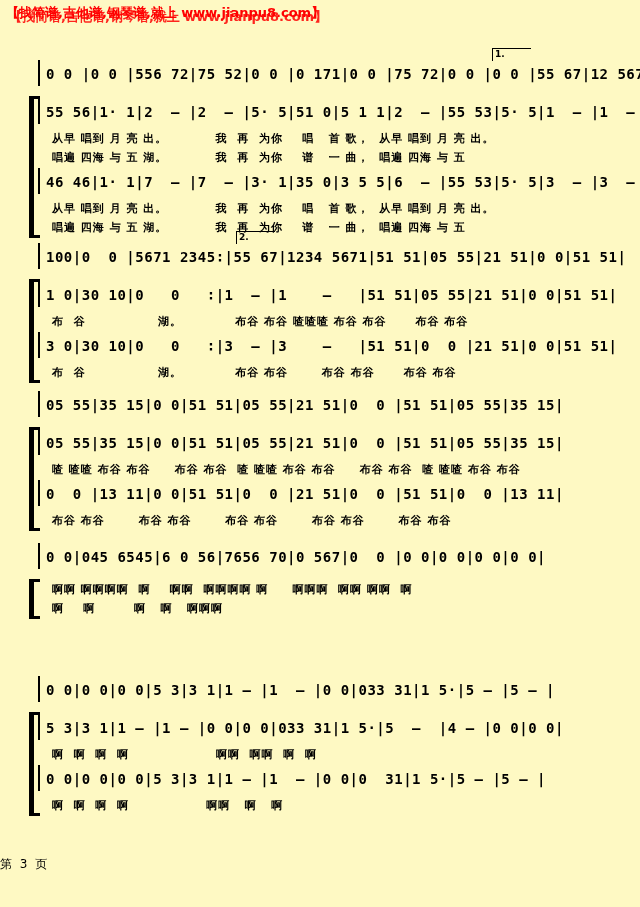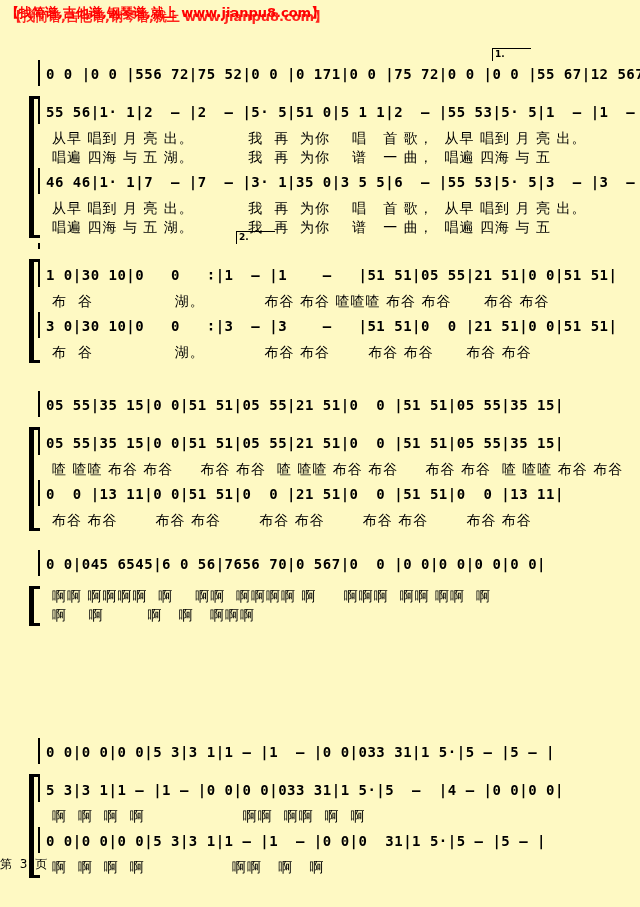--- a/index.html
+++ b/index.html
@@ -4,27 +4,27 @@
 <style>
   html,body{margin:0;padding:0;background:#fff;}
   .page{position:relative;width:640px;height:907px;background:#fef9c3;overflow:hidden;
         font-family:"DejaVu Sans", sans-serif;color:#000;}
   .watermark{position:absolute;top:4px;left:6px;height:30px;width:620px;}
   .watermark .wm{position:absolute;color:#ff0000;font-weight:bold;font-size:13px;white-space:nowrap;
         font-family:"DejaVu Sans", sans-serif;}
   .wm.copy1{top:0;left:0;}
   .wm.copy2{top:4px;left:3px;opacity:.85;}
   .system{position:absolute;left:38px;width:586px;}
-  .sys1{top:60px;} .sys2{top:243px;} .sys3{top:391px;} .sys4{top:543px;margin-top:7px;} .sys5{top:738px;}
+  .sys1{top:60px;} .sys2{top:243px;} .sys3{top:391px;} .sys4{top:543px;} .sys5{top:676px;}
   .nrow{position:relative;border-left:2px solid #000;padding:4px 0 2px 6px;margin:0 0 6px 0;}
   .nrow.solo{margin-bottom:12px;}
   .notation{font-family:"DejaVu Sans Mono", monospace;font-weight:bold;font-size:14px;
         letter-spacing:.5px;white-space:pre;display:block;line-height:20px;}
-  .lyric{font-size:14px;line-height:17px;white-space:pre;padding-left:14px;letter-spacing:1px;
-        font-family:"DejaVu Sans", sans-serif;margin-bottom:2px;}
+  .lyric{font-size:11px;line-height:17px;white-space:pre;padding-left:14px;letter-spacing:1px;
+        font-family:"DejaVu Sans", sans-serif;margin-bottom:2px;font-weight:bold;}
   .bracket-group{position:relative;border-left:5px solid #000;padding-left:4px;margin-left:-9px;}
   .bracket-group::before,.bracket-group::after{content:"";position:absolute;left:-5px;width:11px;height:3px;background:#000;}
   .bracket-group::before{top:-2px;}
   .bracket-group::after{bottom:-2px;}
   .volta{position:absolute;top:-12px;font-size:9px;font-weight:bold;
         border-left:1px solid #000;border-top:1px solid #000;padding:0 26px 2px 2px;line-height:10px;}
   .sys1 .volta{left:452px;}
   .sys2 .volta{left:196px;}
   .footer{position:absolute;top:856px;left:0;width:640px;font-size:12px;letter-spacing:2px;}
 </style>
@@ -53,20 +53,21 @@
         <span class="notation">46 46|1· 1|7  — |7  — |3· 1|35 0|3 5 5|6  — |55 53|5· 5|3  — |3  — |</span>
       </div>
       <div class="lyric">从早 唱到 月 亮 出。          我  再  为你    唱   首 歌，  从早 唱到 月 亮 出。</div>
       <div class="lyric">唱遍 四海 与 五 湖。          我  再  为你    谱   一 曲，  唱遍 四海 与 五</div>
     </div>
   </div>
 
   <div class="system sys2">
     <div class="nrow solo">
       <span class="volta">2.</span>
+      <span class="notation">100|0  0 |5671 2345∶|55 67|1234 5671|51 51|05 55|21 51|0 0|51 51|</span>
     </div>
     <div class="bracket-group">
       <div class="nrow">
         <span class="notation">1 0|30 10|0   0   ∶|1  — |1    —   |51 51|05 55|21 51|0 0|51 51|</span>
       </div>
       <div class="lyric">布  谷               湖。           布谷 布谷 喳喳喳 布谷 布谷      布谷 布谷</div>
       <div class="nrow">
         <span class="notation">3 0|30 10|0   0   ∶|3  — |3    —   |51 51|0  0 |21 51|0 0|51 51|</span>
       </div>
       <div class="lyric">布  谷               湖。           布谷 布谷       布谷 布谷      布谷 布谷</div>

